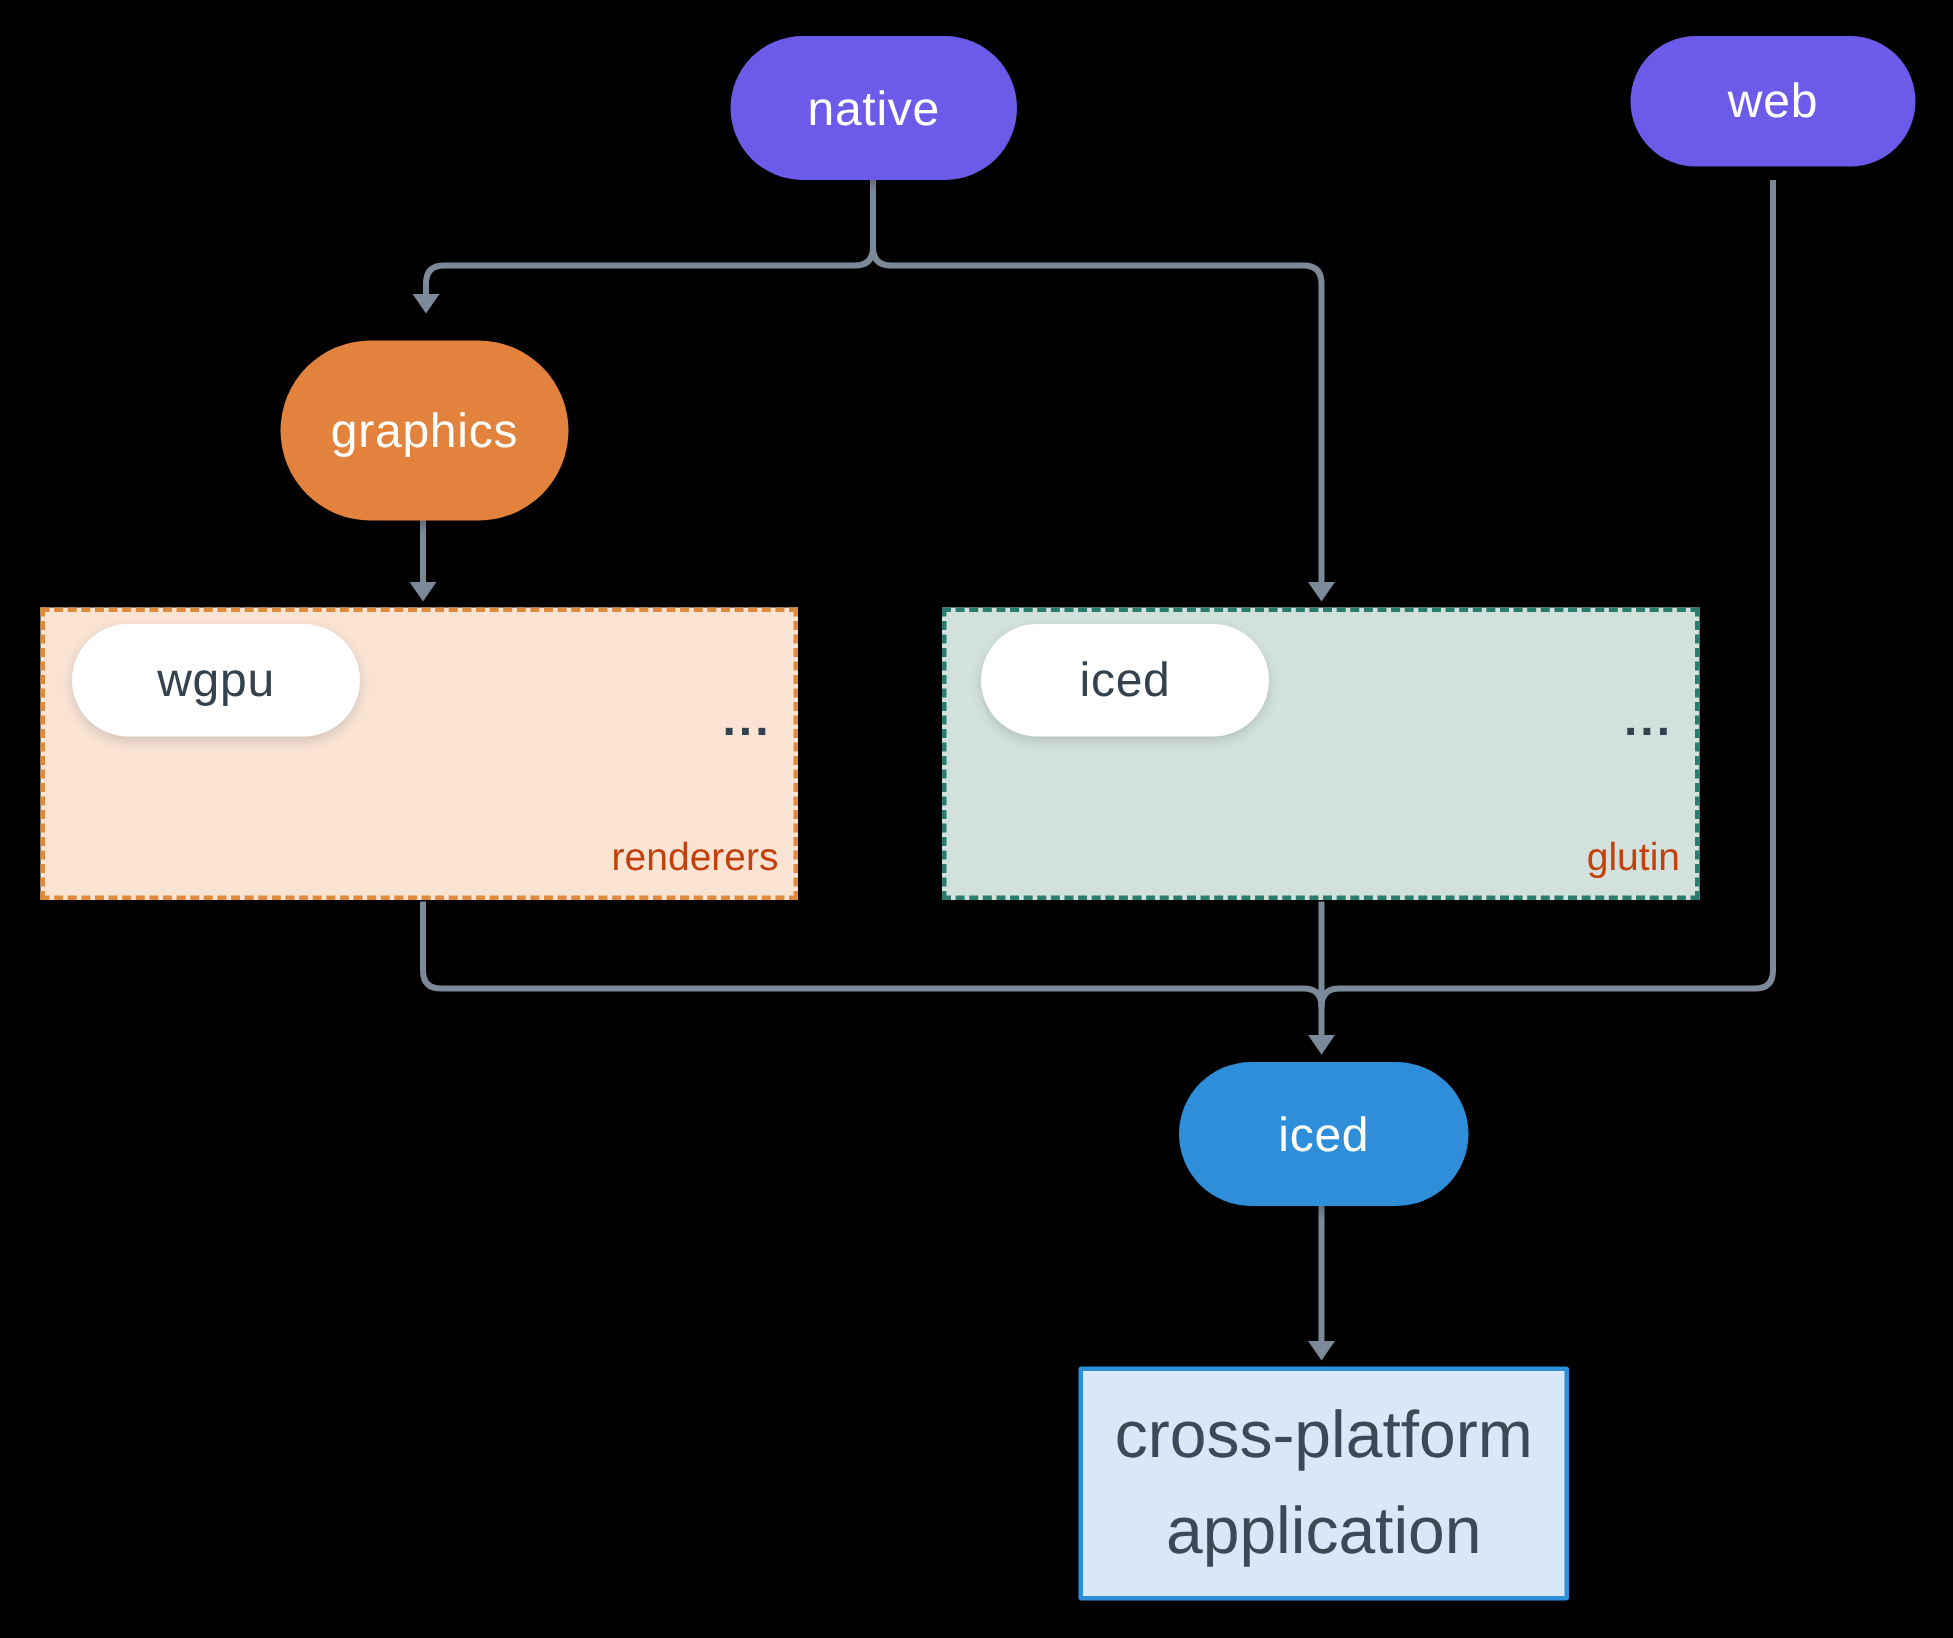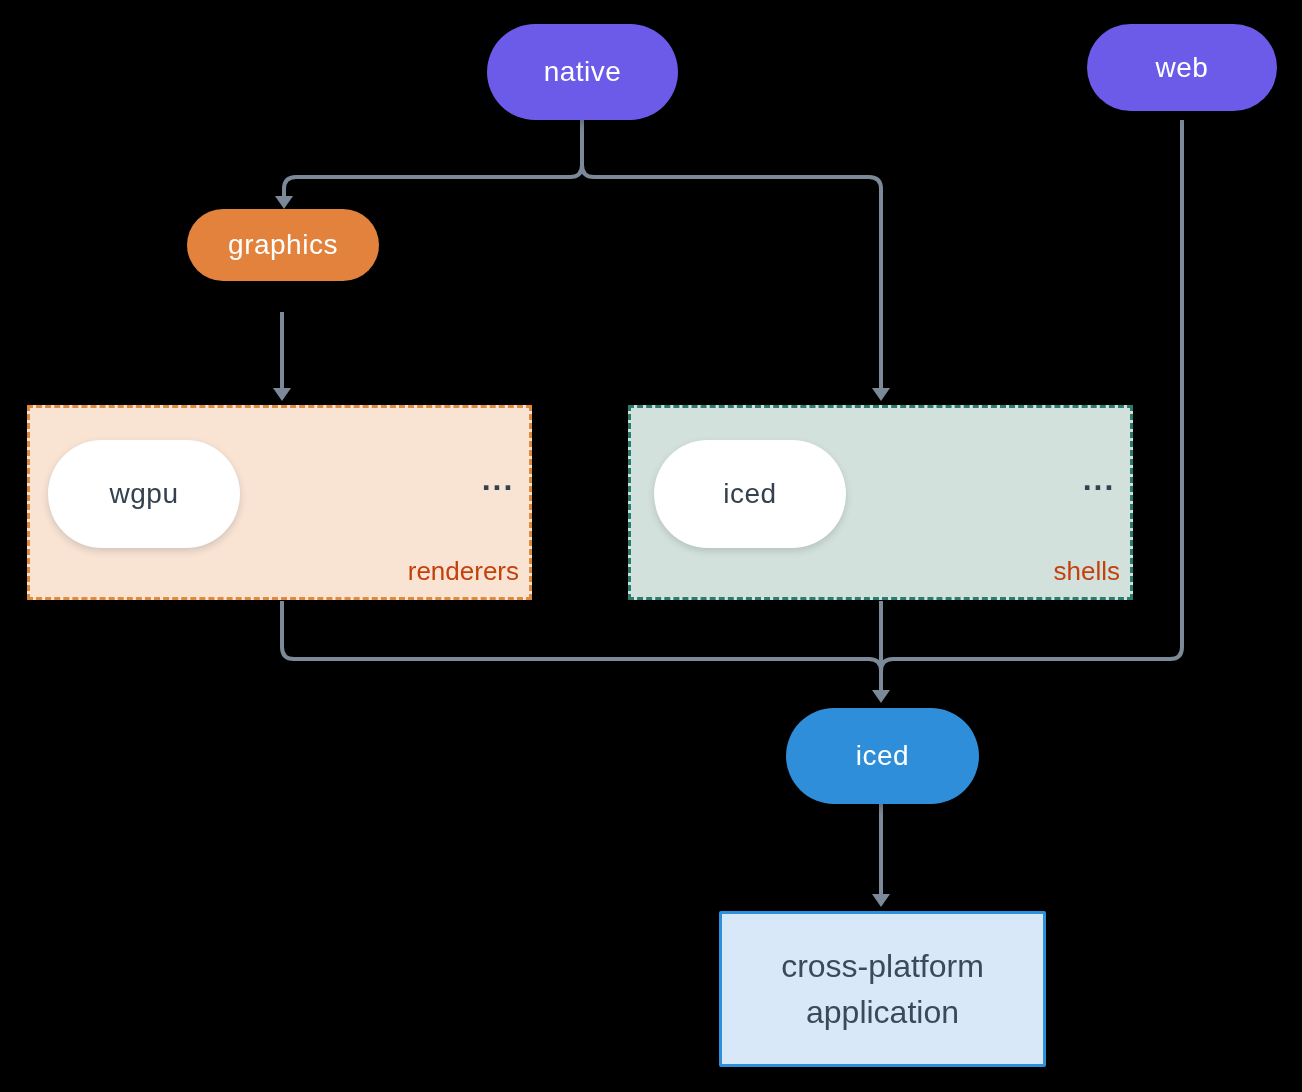--- a/index.html
+++ b/index.html
@@ -21,57 +21,57 @@
     top: 0;
     z-index: 1;
   }
   .pill {
     position: absolute;
     z-index: 2;
     display: flex;
     align-items: center;
     justify-content: center;
     border-radius: 60px;
-    font-size: 28px;
+    font-size: 32px;
     letter-spacing: 0.5px;
     color: #FFFFFF;
   }
   .pill.purple { background: #6B5BE8; box-shadow: 0 3px 8px rgba(0,0,0,0.25); }
   .pill.orange { background: #E2823C; box-shadow: 0 3px 8px rgba(0,0,0,0.25); }
   .pill.blue   { background: #2E8ED9; box-shadow: 0 3px 8px rgba(0,0,0,0.25); text-align: right; }
   .pill.white  {
     background: #FFFFFF;
     color: #33424E;
     box-shadow: 0 3px 7px rgba(40,55,70,0.18);
   }
 
   .native   { left: 487px; top: 24px;  width: 191px; height: 96px; }
   .web      { left: 1087px; top: 24px; width: 190px; height: 87px; }
-  .graphics { left: 187px; top: 209px; width: 192px; height: 72px; }
+  .graphics { left: 187px; top: 227px; width: 192px; height: 120px; }
   .iced     { left: 786px; top: 708px; width: 193px; height: 96px; }
 
   .group {
     position: absolute;
     z-index: 2;
     width: 505px;
     height: 195px;
     top: 405px;
     box-sizing: border-box;
   }
   .group.renderers {
     left: 27px;
     background: #F9E3D3;
     border: 3px dashed #E08A3E;
   }
   .group.shells {
     left: 628px;
     background: #D3E1DC;
     border: 3px dashed #2A7D6C;
   }
-  .group .pill { height: 108px; top: 32px; }
+  .group .pill { height: 75px; top: 8px; }
 
   .wgpu   { left: 18px;  width: 192px; }
   .glow   { left: 233px; width: 194px; }
   .winit  { left: 23px;  width: 192px; }
   .glutin { left: 239px; width: 189px; }
 
   .ellipsis {
     position: absolute;
     top: 24px;
     height: 95px;
@@ -102,21 +102,21 @@
     height: 156px;
     box-sizing: border-box;
     background: #D9E8F8;
     border: 3px solid #2E8FDB;
     border-radius: 2px;
     display: flex;
     flex-direction: column;
     align-items: center;
     justify-content: center;
     color: #3A4A57;
-    font-size: 32px;
+    font-size: 44px;
     line-height: 1.45;
   }
 </style>
 </head>
 <body>
 
 <div class="canvas">
 
   <svg class="connectors" width="1302" height="1092" viewBox="0 0 1302 1092">
     <g fill="none" stroke-width="4" stroke="#7B8998">
@@ -145,21 +145,21 @@
 
   <div class="group renderers">
     <div class="pill white wgpu">wgpu</div>
     <div class="ellipsis">...</div>
     <div class="group-label">renderers</div>
   </div>
 
   <div class="group shells">
     <div class="pill white winit">iced</div>
     <div class="ellipsis">...</div>
-    <div class="group-label">shells</div>
+    <div class="group-label">glutin</div>
   </div>
 
   <div class="pill blue iced">iced</div>
 
   <div class="app-box">
     <div>cross-platform</div>
     <div>application</div>
   </div>
 
 </div>

